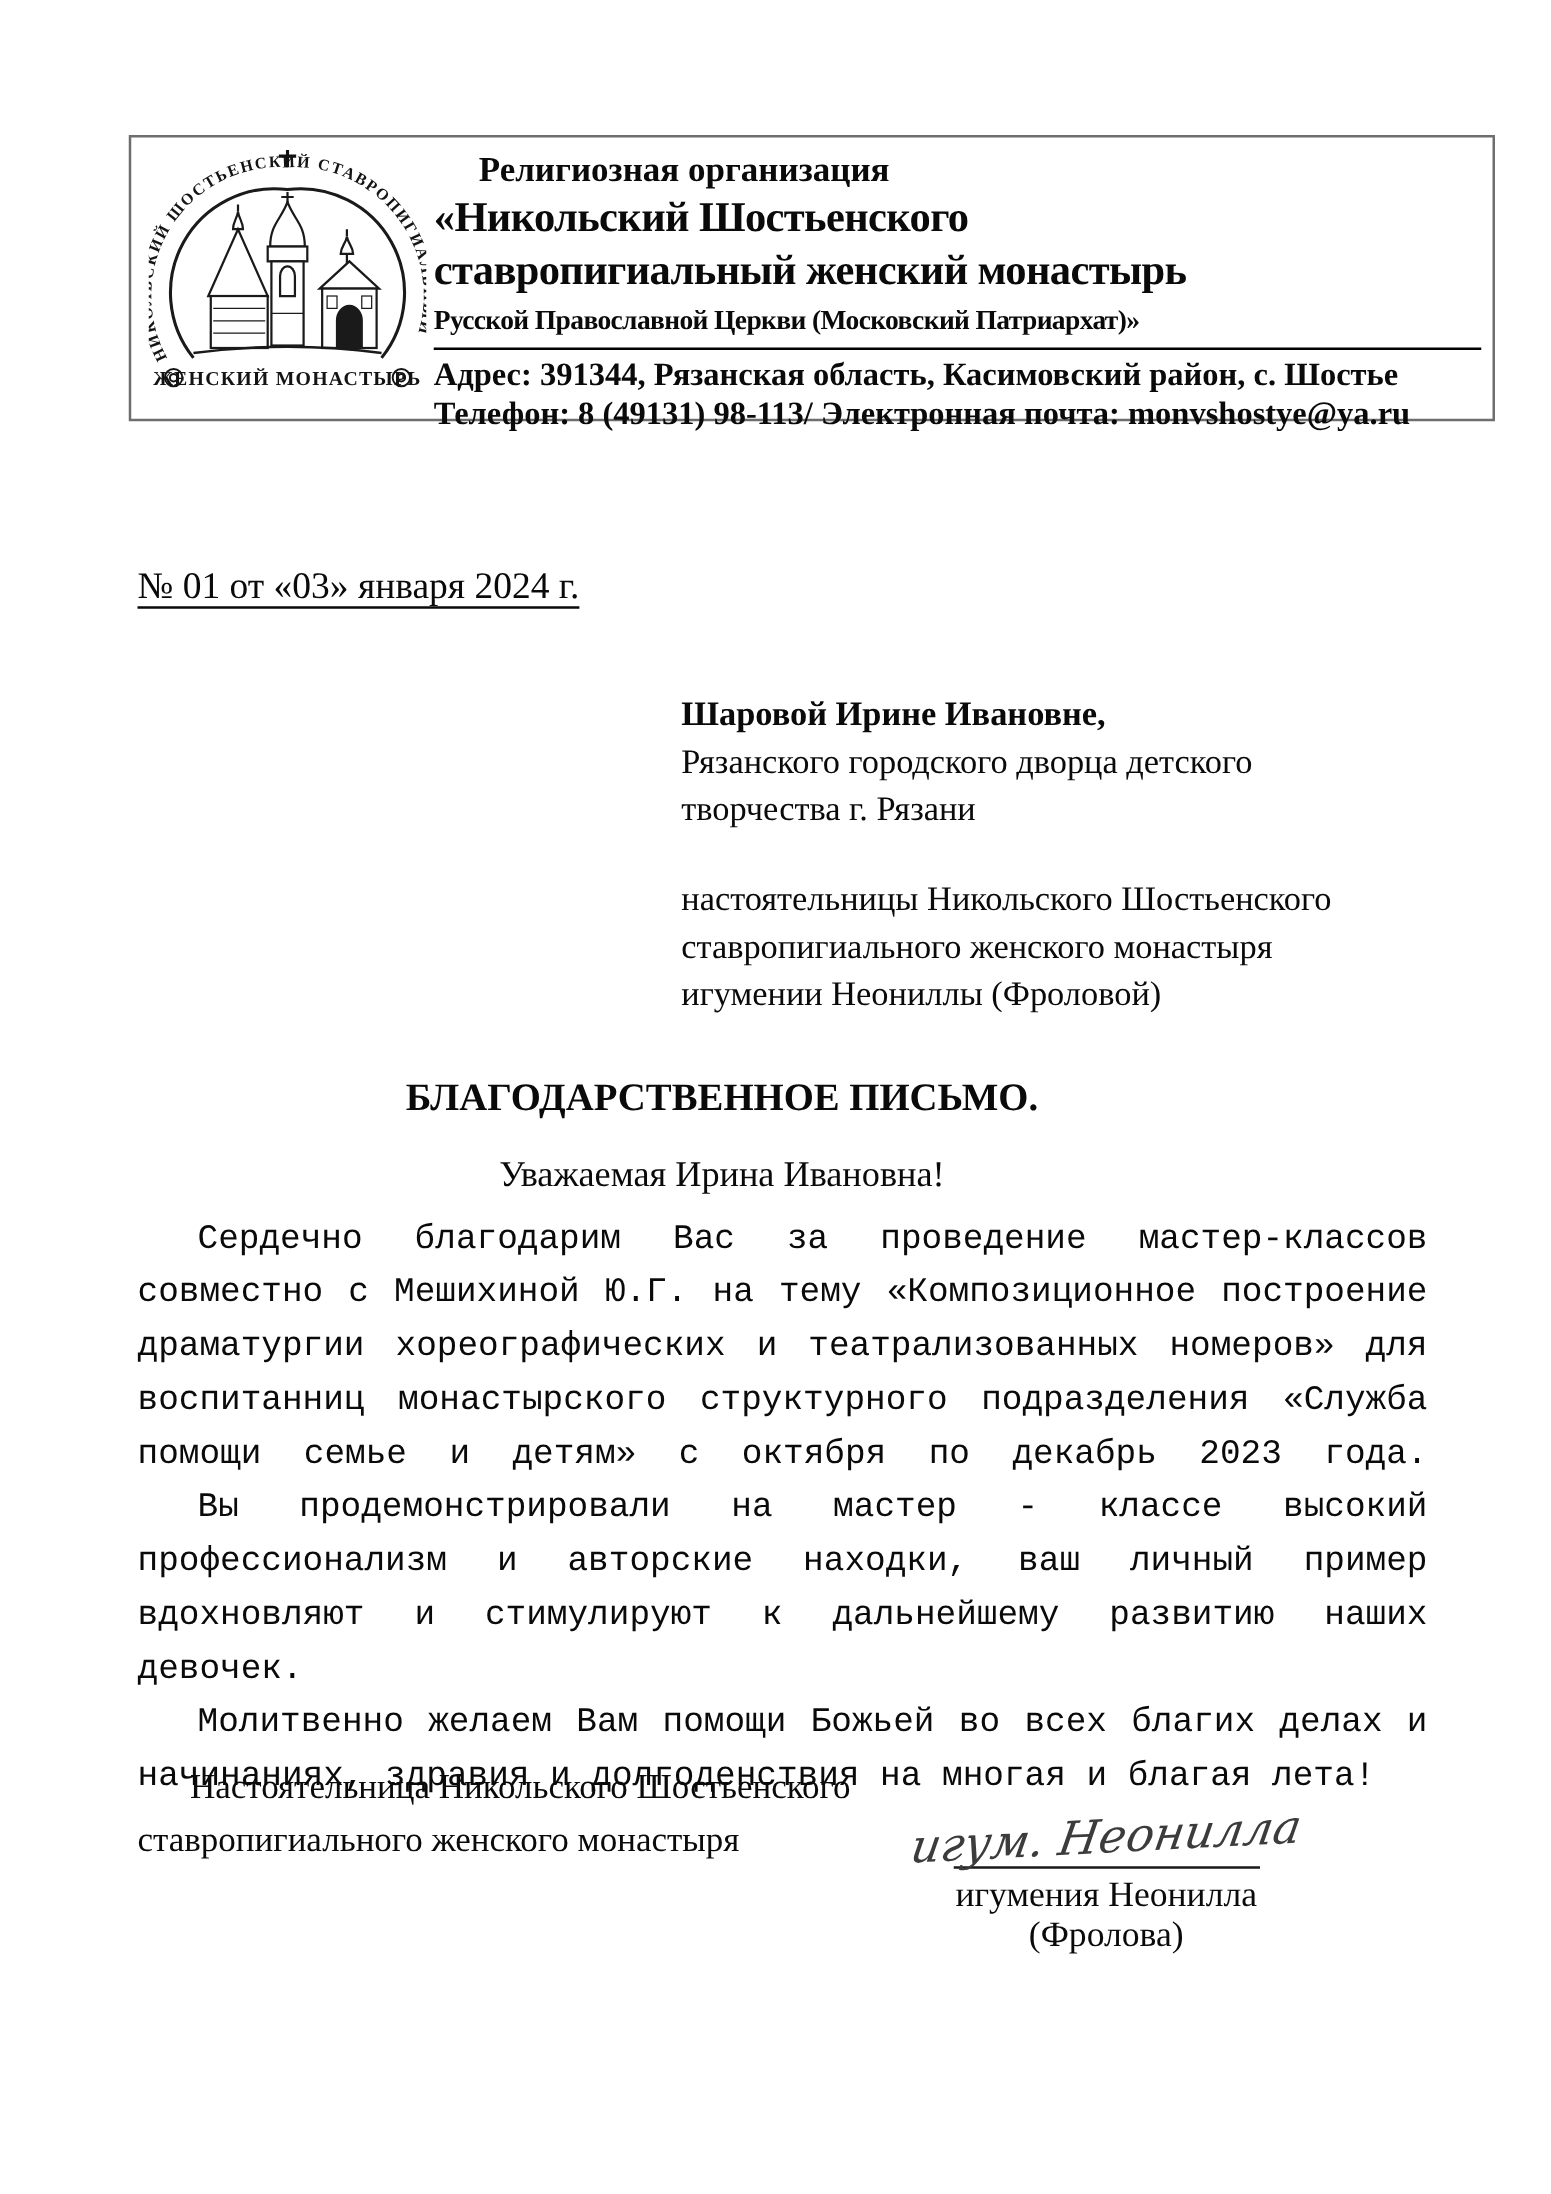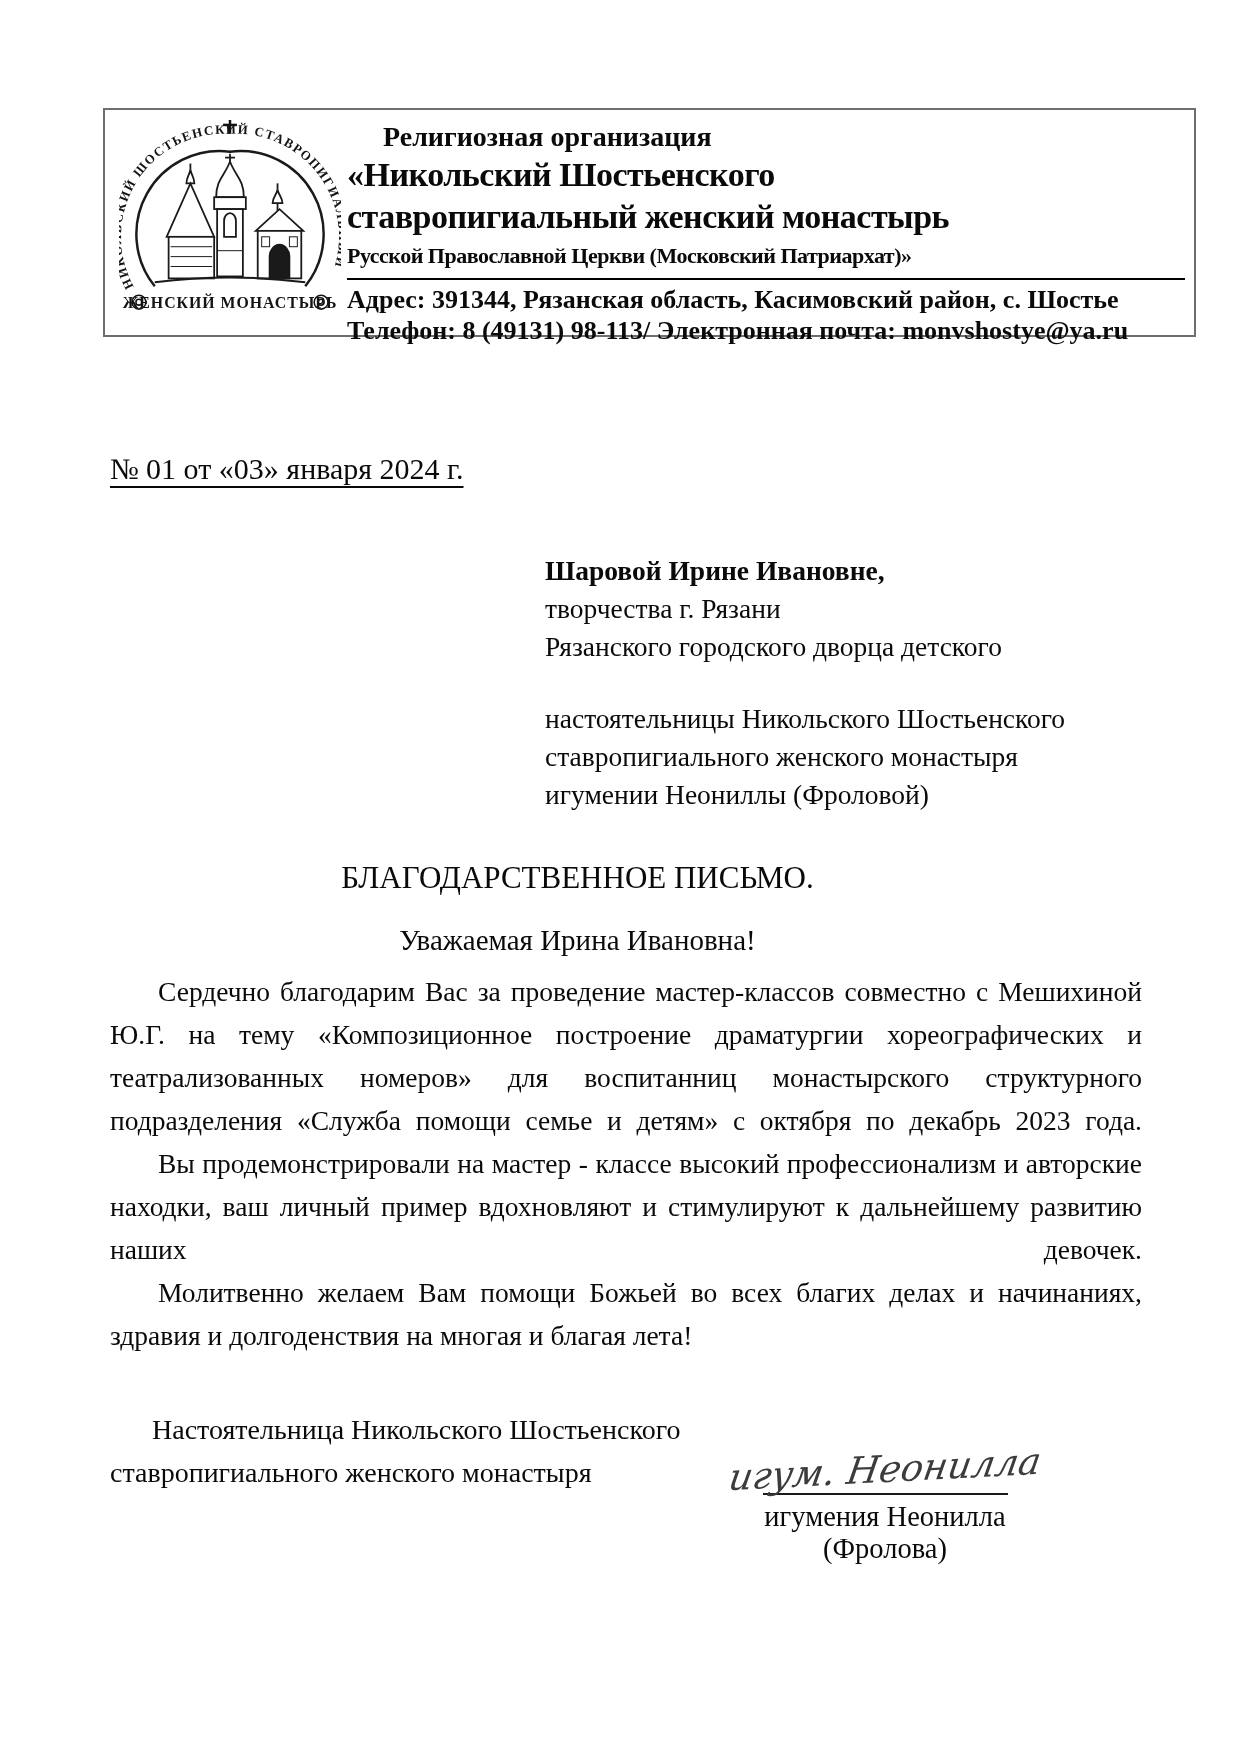--- a/index.html
+++ b/index.html
@@ -63,21 +63,21 @@
   }
   .addr-name { font-weight: bold; }
   .addr-gap { height: 34px; }
 
   
   .doc-title {
     position: absolute;
     left: 110px; top: 860px;
     width: 935px;
     text-align: center;
-    font-weight: normal;
+    font-weight: bold;
     font-size: 31px;
   }
   .doc-salutation {
     position: absolute;
     left: 110px; top: 924px;
     width: 935px;
     text-align: center;
     font-weight: normal;
     font-size: 29px;
   }
@@ -87,20 +87,21 @@
     position: absolute;
     left: 110px; top: 970px;
     width: 1032px;
     font-size: 27.5px;
     line-height: 43px;
   }
   .body-text p {
     margin: 0;
     text-indent: 48px;
     text-align: justify;
+    font-family: Liberation Mono, monospace;
   }
   .body-text p.justify-last { text-align-last: justify; }
 
   
   .closing {
     position: absolute;
     left: 110px; top: 1408px;
     width: 720px;
     font-size: 28px;
     line-height: 43px;
@@ -203,22 +204,22 @@
       <hr class="lh-divider">
       <div class="lh-address">Адрес: 391344, Рязанская область, Касимовский район, с. Шостье</div>
       <div class="lh-contacts">Телефон: 8 (49131) 98-113/ Электронная почта: monvshostye@ya.ru</div>
     </div>
   </div>
 
   <div class="ref-line">№ 01 от «03» января 2024 г.</div>
 
   <div class="addr-block">
     <div class="addr-name">Шаровой Ирине Ивановне,</div>
+    <div>Рязанского городского дворца детского</div>
     <div>творчества г. Рязани</div>
-    <div>Рязанского городского дворца детского</div>
     <div class="addr-gap"></div>
     <div>настоятельницы Никольского Шостьенского</div>
     <div>ставропигиального женского монастыря</div>
     <div>игумении Неониллы (Фроловой)</div>
   </div>
 
   <div class="doc-title">БЛАГОДАРСТВЕННОЕ ПИСЬМО.</div>
   <div class="doc-salutation">Уважаемая Ирина Ивановна!</div>
 
   <div class="body-text">

